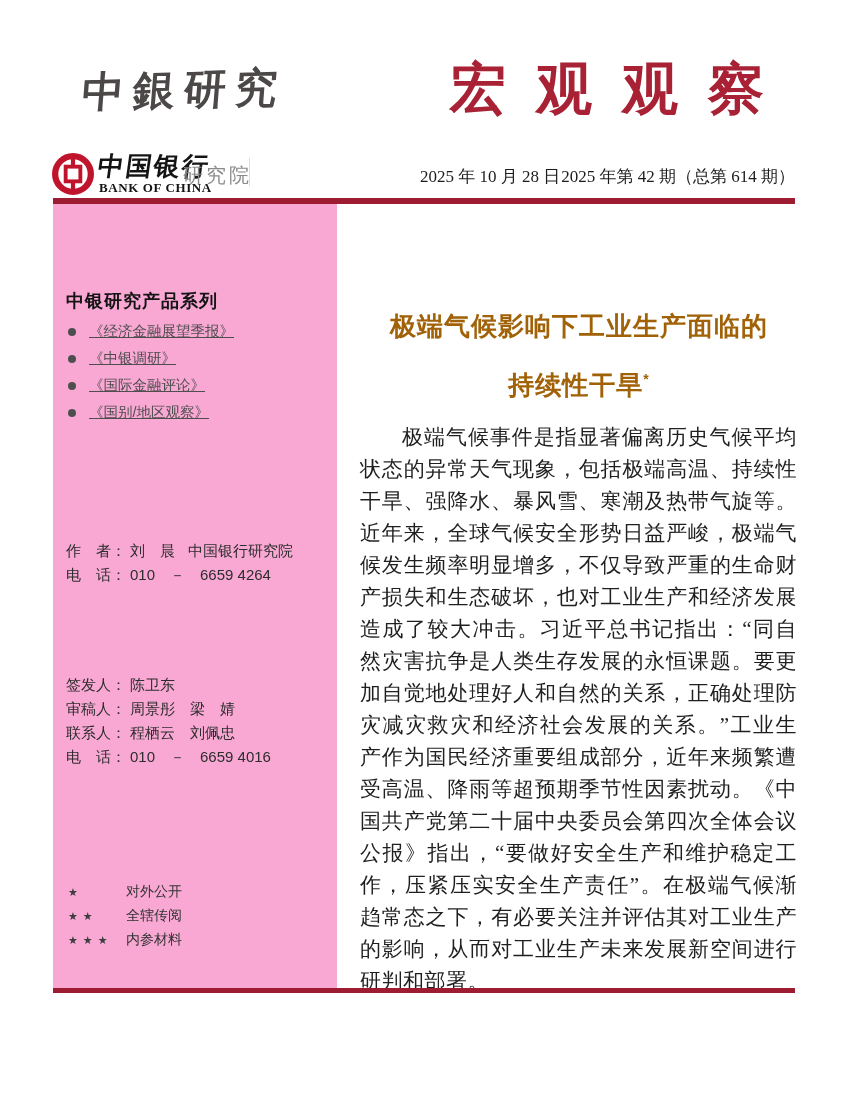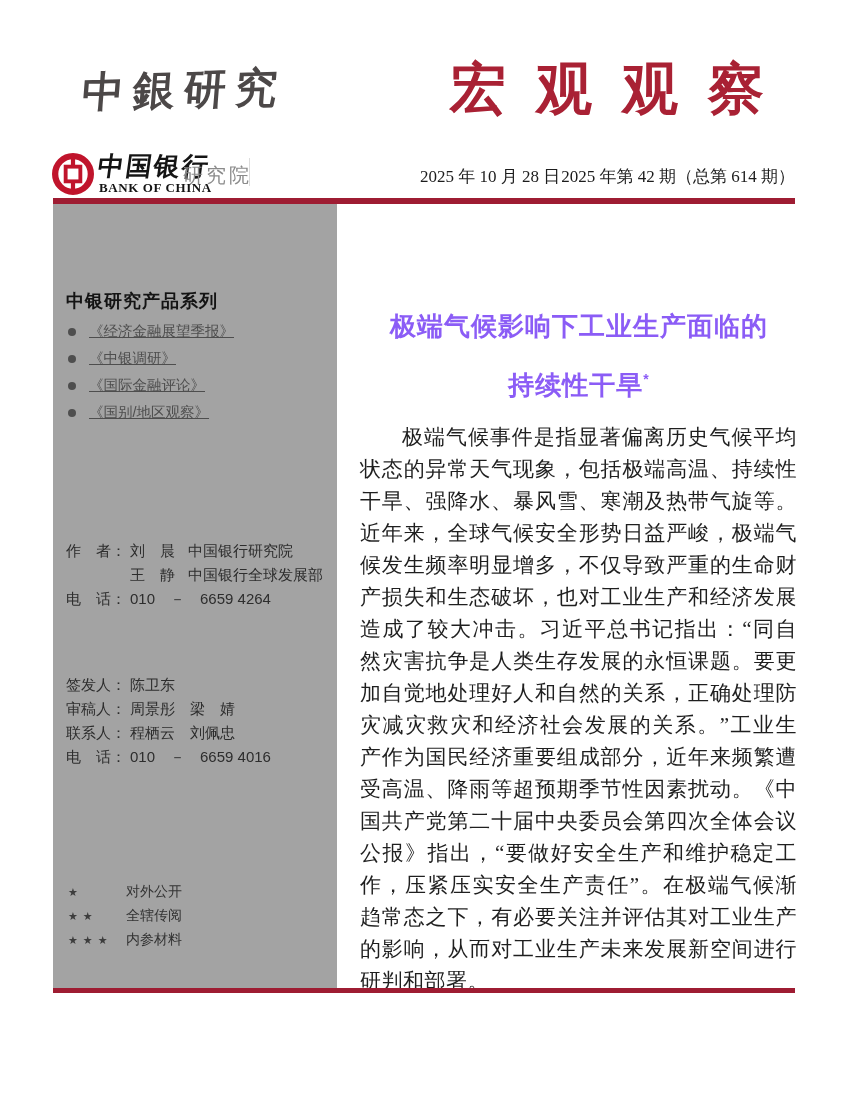--- a/index.html
+++ b/index.html
@@ -47,21 +47,21 @@
   }
   .issue-number {
     position:absolute; right:55px; top:165px;
     font-family:"Liberation Serif","DejaVu Serif",serif;
     font-size:17px; color:#1c1c1c; white-space:nowrap;
   }
   .rule-top    { position:absolute; left:53px; top:198px; width:742px; height:6px; background:#9E1C32; }
   .rule-bottom { position:absolute; left:53px; top:988px; width:742px; height:5px; background:#9E1C32; }
 
   
-  .sidebar { position:absolute; left:53px; top:204px; width:284px; height:784px; background:#a3a3a3; }
+  .sidebar { position:absolute; left:53px; top:204px; width:284px; height:784px; background:#f9a8d4; }
   .series-title {
     position:absolute; left:13px; top:85px;
     font-size:18px; font-weight:bold; color:#141414; letter-spacing:1px; white-space:nowrap;
   }
   .product-list { position:absolute; left:15px; top:114px; }
   .product-item { height:27px; display:flex; align-items:center; font-size:14.5px; color:#4e4e4e; white-space:nowrap;text-decoration:underline; }
   .product-item .bullet { width:8px; height:8px; border-radius:50%; background:#4e4e4e; margin-right:13px; flex:0 0 auto; }
   .product-item.active { color:#000; font-weight:bold; }
   .product-item.active .bullet { background:#000; }
 
@@ -72,21 +72,21 @@
   .authors-block { top:338px; }
   .admin-block   { top:472px; }
 
   .notes-block { position:absolute; left:15px; top:676px; font-size:14px; color:#333; }
   .note-row { height:24px; display:flex; align-items:center; white-space:nowrap; }
   .note-row .stars { display:inline-block; width:58px; flex:0 0 auto; font-size:11px; letter-spacing:5px; color:#3d3d3d; }
 
   
   .article-title {
     position:absolute; left:360px; top:300px; width:438px;
-    text-align:center; font-size:26px; font-weight:bold; color:#8b5cf6;
+    text-align:center; font-size:26px; font-weight:bold; color:#a16207;
     line-height:53px; letter-spacing:1px;
   }
   .article-title sup { font-size:14px; }
   .article-body {
     position:absolute; left:360px; top:421px; width:437px;
     font-family:"Liberation Serif","DejaVu Serif",serif;
     font-size:21px; line-height:32px; color:#1f1f1f;
     text-align:justify; text-indent:2em; letter-spacing:0.5px;
   }
 </style>
@@ -134,25 +134,20 @@
       </div>
     </div>
 
     <div class="info-block authors-block">
       <div class="info-row">
         <span class="lab">作　者：</span>
         <span class="nm">刘　晨</span>
         <span>中国银行研究院</span>
       </div>
       <div class="info-row">
-        <span class="lab"></span>
-        <span class="nm">王　静</span>
-        <span>中国银行全球发展部</span>
-      </div>
-      <div class="info-row">
         <span class="lab">电　话：</span>
         <span>010　－　6659 4264</span>
       </div>
     </div>
 
     <div class="info-block admin-block">
       <div class="info-row">
         <span class="lab">签发人：</span>
         <span>陈卫东</span>
       </div>

